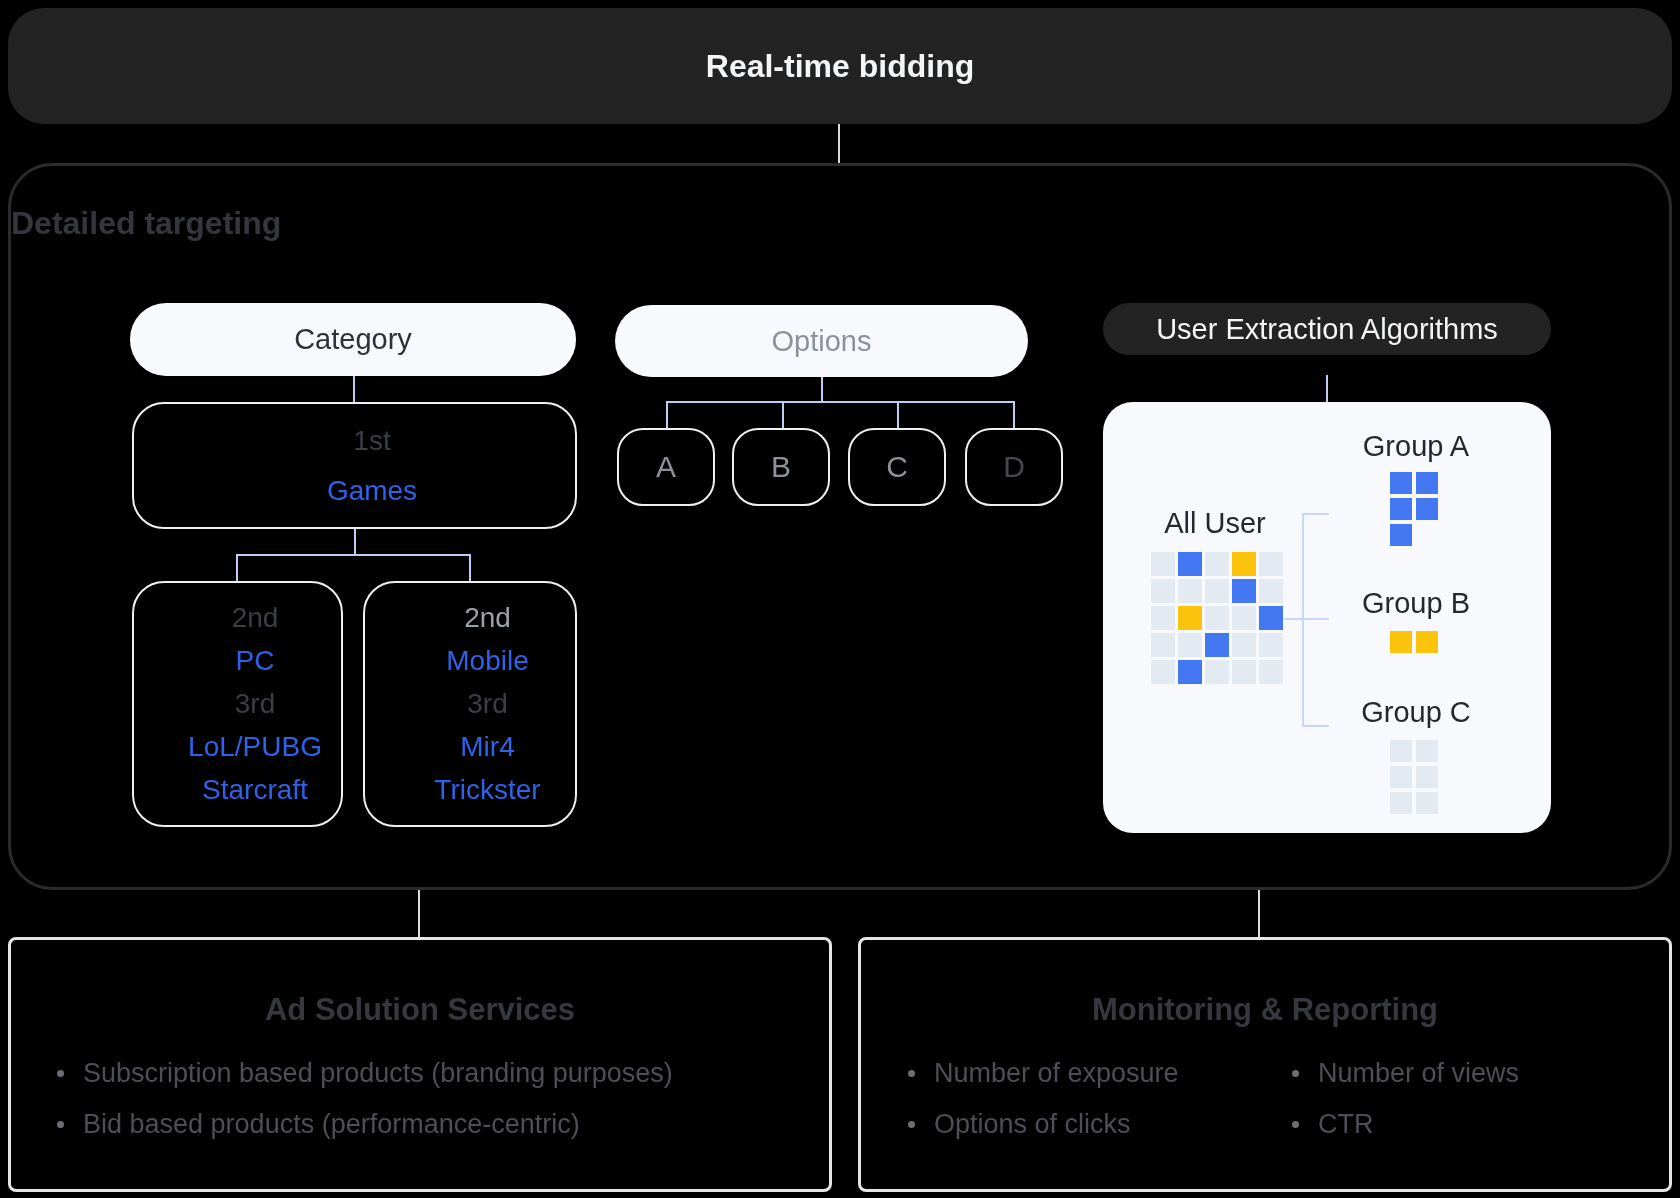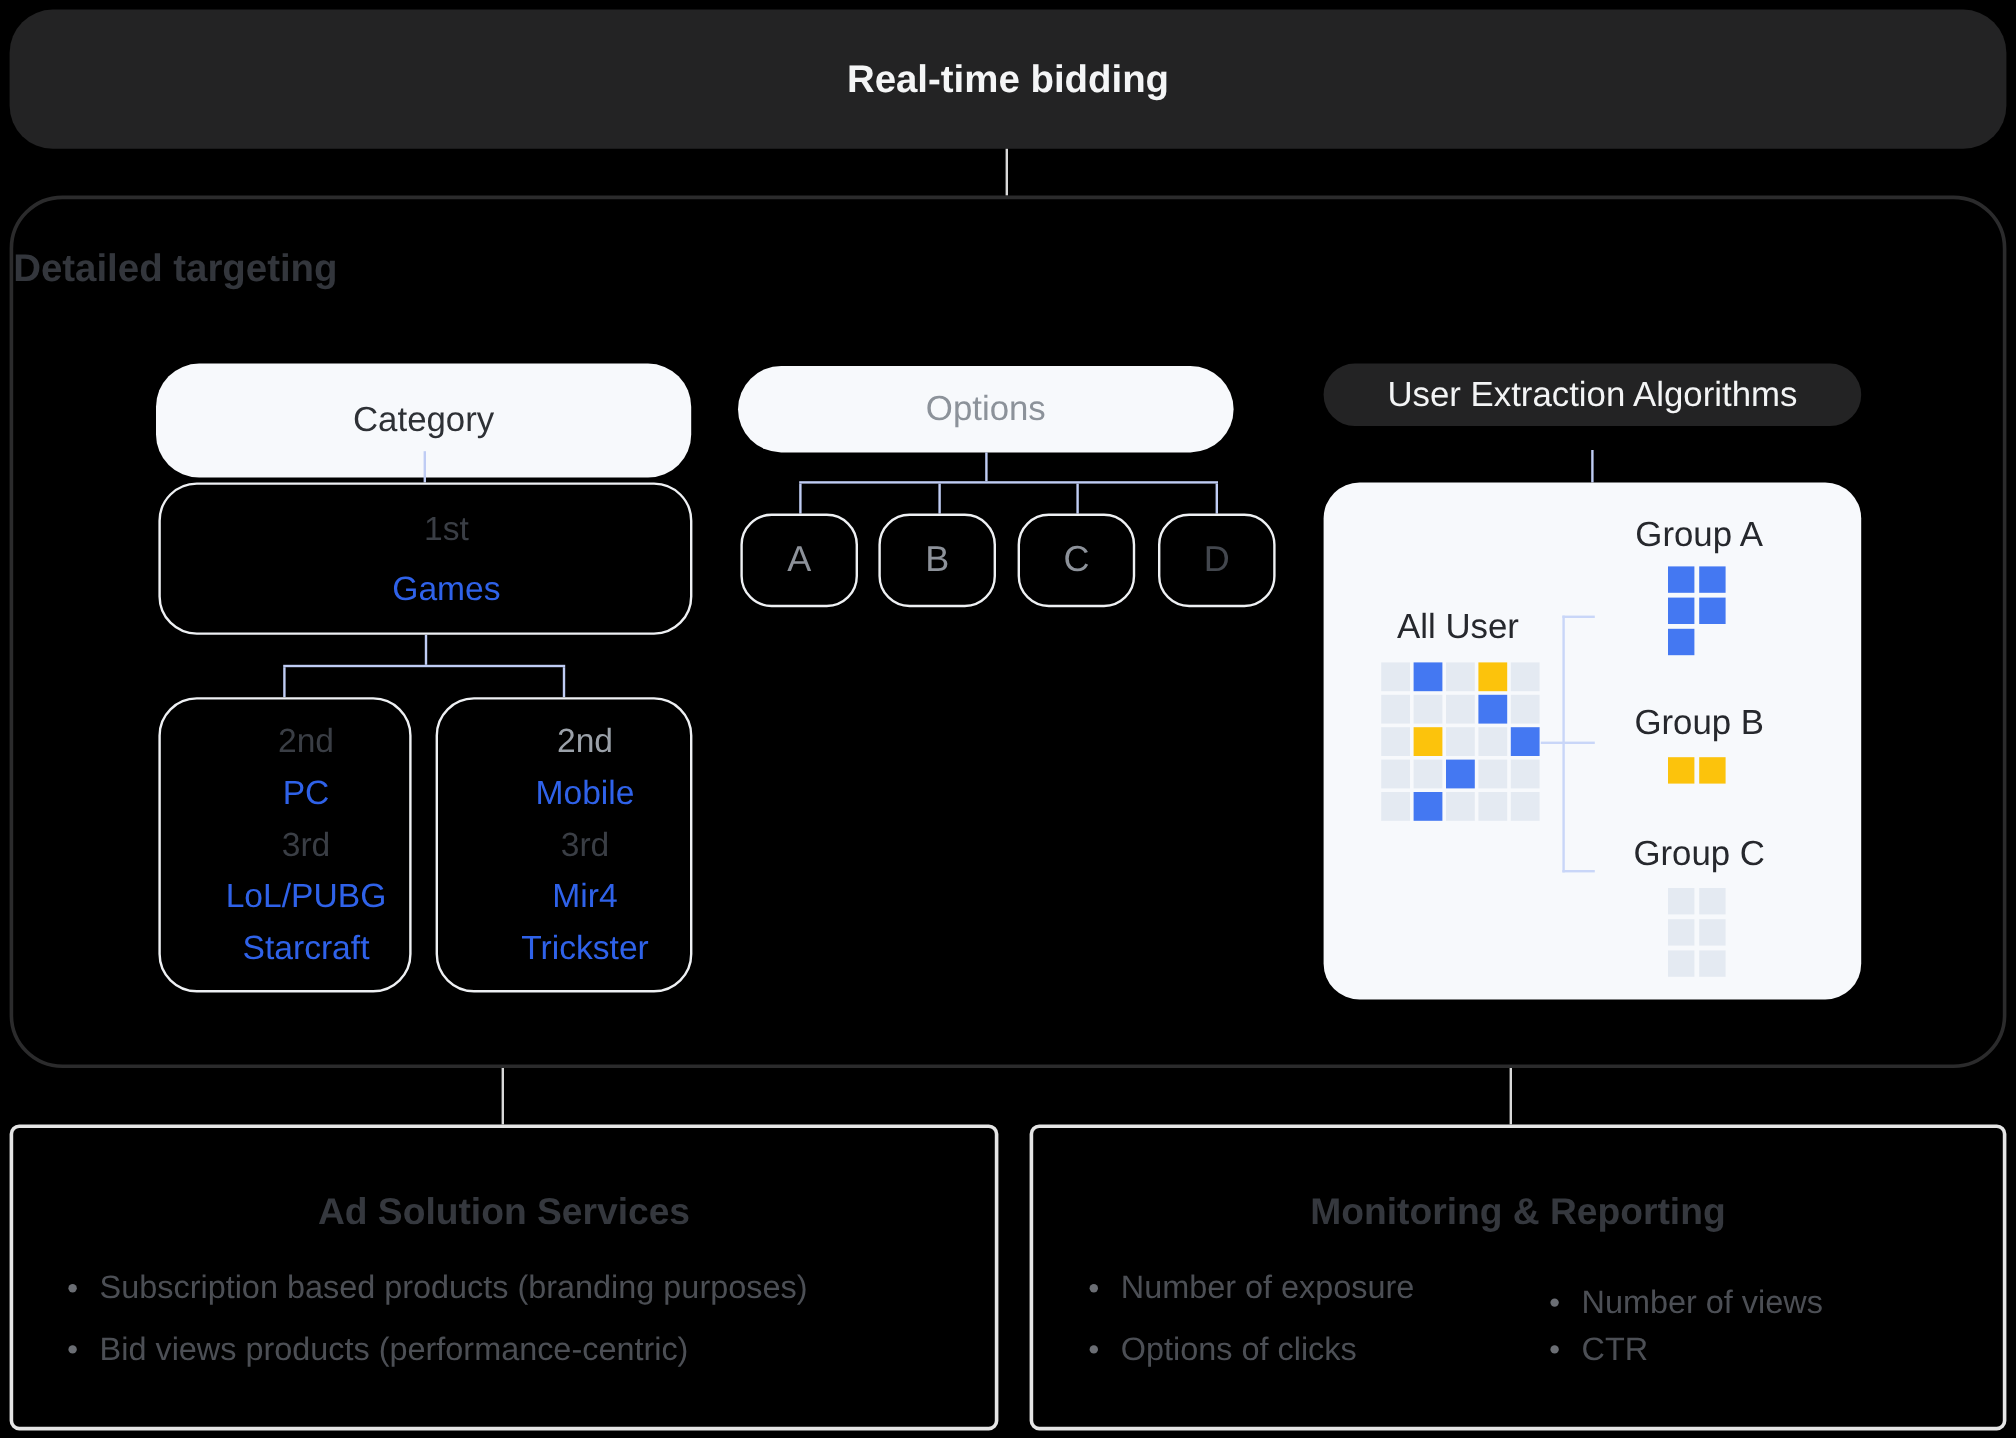--- a/index.html
+++ b/index.html
@@ -34,21 +34,21 @@
   #dt-title {
     position:absolute; left:0; top:39px; width:100%; text-align:left;
     font-size:32px; font-weight:700; color:#33363c;
   }
 
   
   .pill-light {
     position:absolute; background:#f7f9fc; border-radius:36px;
     display:flex; align-items:center; justify-content:center; font-size:29px;
   }
-  #cat-pill { left:119px; top:137px; width:446px; height:95px; color:#2e3136; }
+  #cat-pill { left:119px; top:137px; width:446px; height:73px; color:#2e3136; }
   #opt-pill { left:604px; top:139px; width:413px; height:72px; color:#8c929a; }
   #uea-pill {
     position:absolute; left:1092px; top:137px; width:448px; height:52px;
     background:#232324; border-radius:36px;
     display:flex; align-items:center; justify-content:center;
     font-size:29px; color:#f3f4f5;
   }
 
   
   #cc-v { left:342px; top:210px; height:26px; }
@@ -124,21 +124,21 @@
   }
   .bullet {
     position:absolute; display:flex; align-items:center; gap:19px;
     font-size:27px; color:#4c4f55; height:34px; white-space:nowrap;
   }
   .bdot { width:7px; height:7px; border-radius:50%; background:#6b6e74; flex:none; }
   #as-b1 { left:46px;  top:116px; }
   #as-b2 { left:46px;  top:167px; }
   #mr-b1 { left:47px;  top:116px; }
   #mr-b2 { left:47px;  top:167px; }
-  #mr-b3 { left:431px; top:128px; }
+  #mr-b3 { left:431px; top:116px; }
   #mr-b4 { left:431px; top:167px; }
 </style>
 </head>
 <body>
 
 <div id="header">
   <span>Real-time bidding</span>
 </div>
 <div id="c-top" class="vline wht"></div>
 
@@ -271,21 +271,21 @@
 <div id="c-bot2" class="vline wht"></div>
 
 <div id="as-box" class="bottom-box">
   <div class="bottom-title">Ad Solution Services</div>
   <div id="as-b1" class="bullet">
     <span class="bdot"></span>
     <span>Subscription based products (branding purposes)</span>
   </div>
   <div id="as-b2" class="bullet">
     <span class="bdot"></span>
-    <span>Bid views products (performance-centric)</span>
+    <span>Bid based products (performance-centric)</span>
   </div>
 </div>
 
 <div id="mr-box" class="bottom-box">
   <div class="bottom-title">Monitoring &amp; Reporting</div>
   <div id="mr-b1" class="bullet">
     <span class="bdot"></span>
     <span>Number of exposure</span>
   </div>
   <div id="mr-b2" class="bullet">

